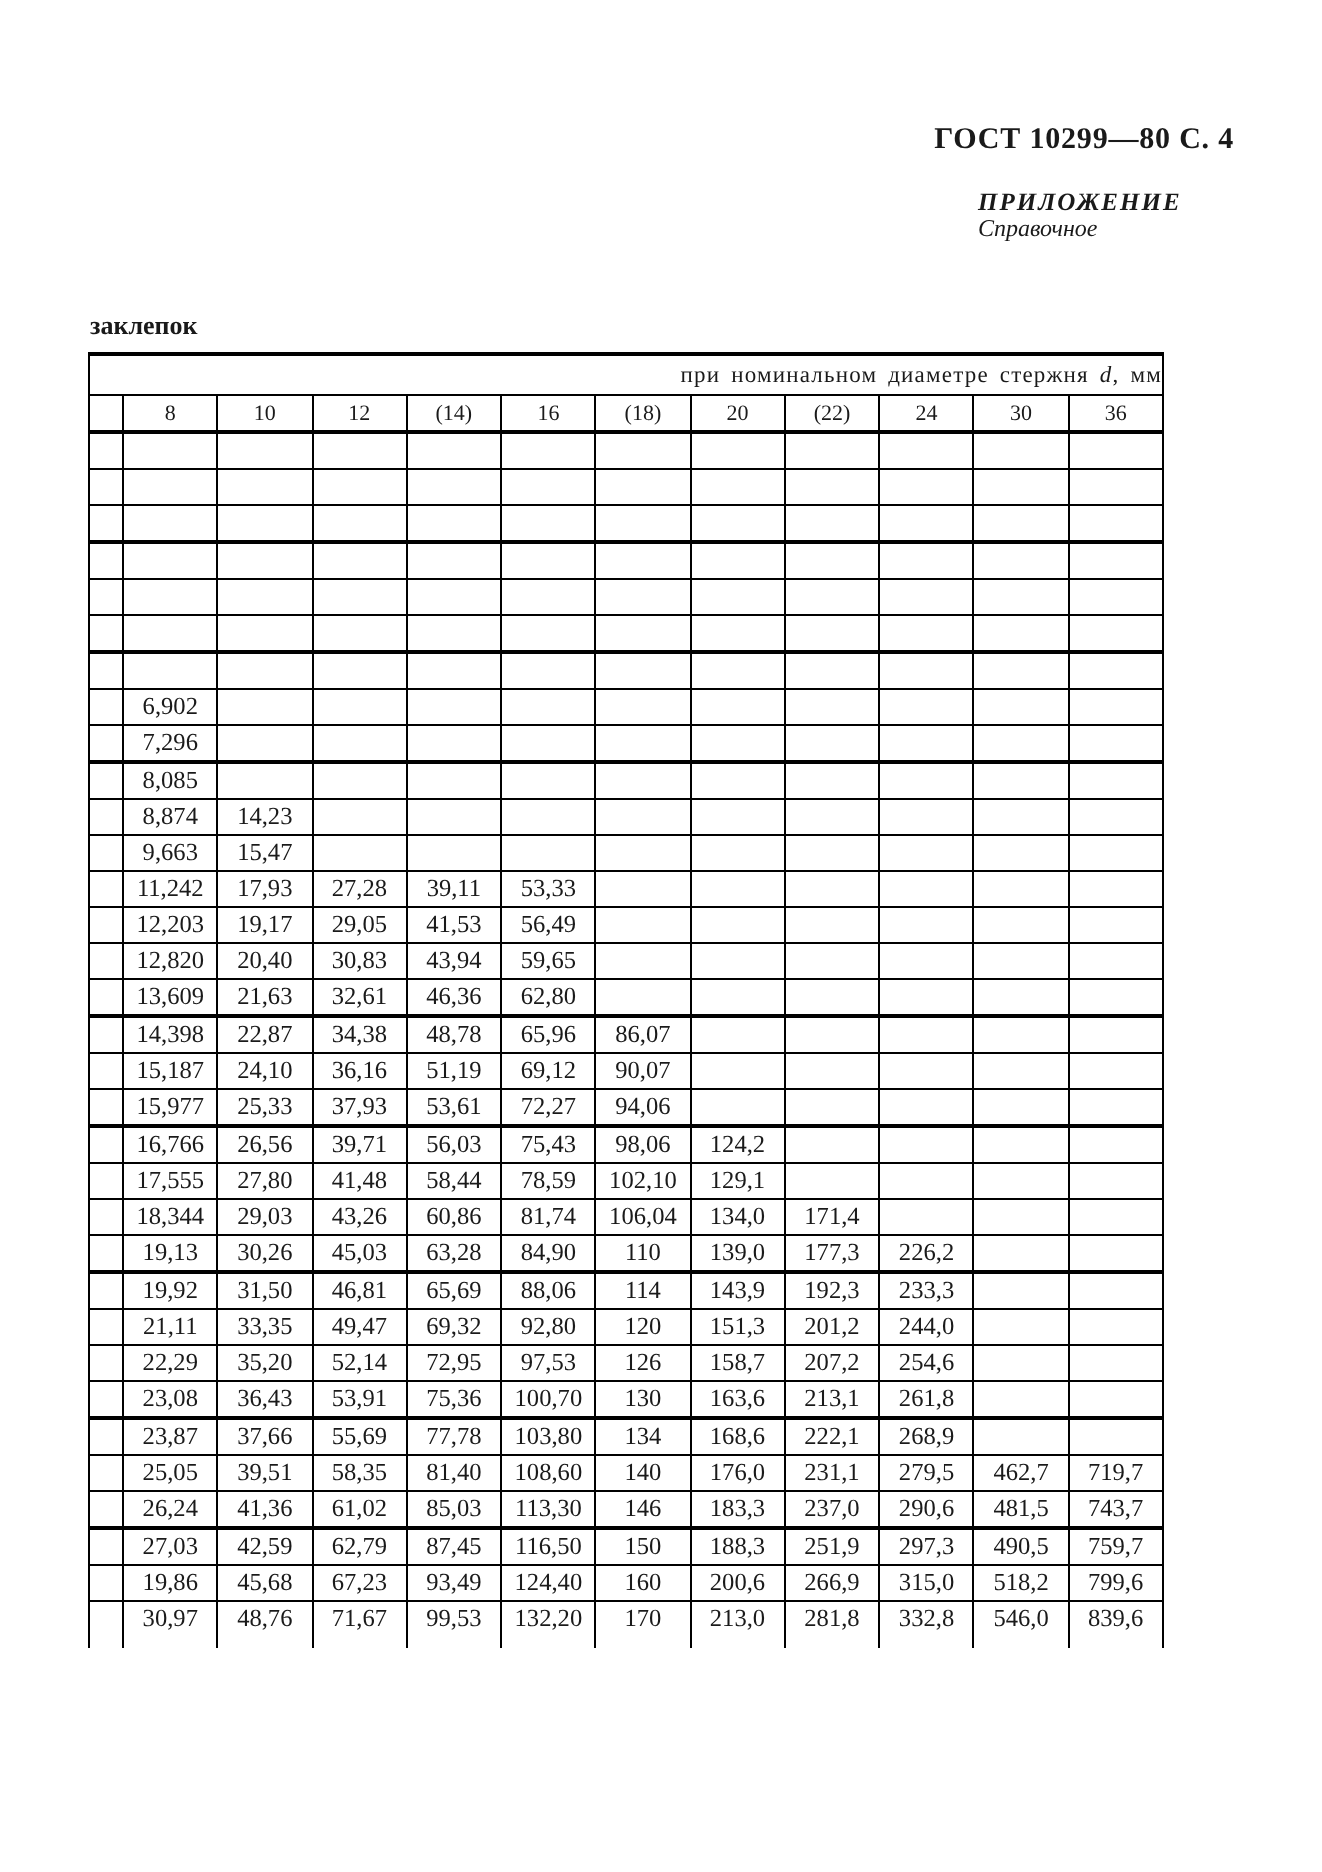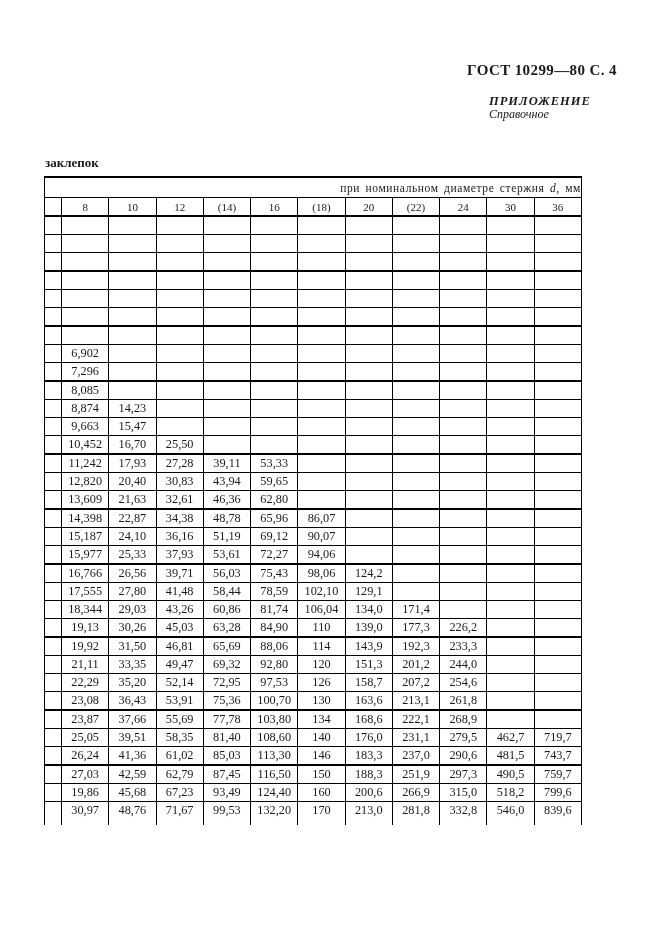--- a/index.html
+++ b/index.html
@@ -234,41 +234,41 @@
           <td class="vthick"></td>
           <td></td>
           <td></td>
           <td class="vthick"></td>
           <td></td>
           <td></td>
           <td></td>
           <td class="vthick"></td>
           <td></td>
         </tr>
-        <tr class="gend">
-          <td></td>
-          <td>10,452</td>
-          <td>16,70</td>
-          <td class="vthick">25,50</td>
-          <td></td>
-          <td></td>
-          <td class="vthick"></td>
-          <td></td>
-          <td></td>
-          <td></td>
-          <td class="vthick"></td>
-          <td></td>
-        </tr>
         <tr>
           <td></td>
           <td>11,242</td>
           <td>17,93</td>
           <td class="vthick">27,28</td>
           <td>39,11</td>
           <td>53,33</td>
+          <td class="vthick"></td>
+          <td></td>
+          <td></td>
+          <td></td>
+          <td class="vthick"></td>
+          <td></td>
+        </tr>
+        <tr>
+          <td></td>
+          <td>12,203</td>
+          <td>19,17</td>
+          <td class="vthick">29,05</td>
+          <td>41,53</td>
+          <td>56,49</td>
           <td class="vthick"></td>
           <td></td>
           <td></td>
           <td></td>
           <td class="vthick"></td>
           <td></td>
         </tr>
         <tr>
           <td></td>
           <td>12,820</td>

